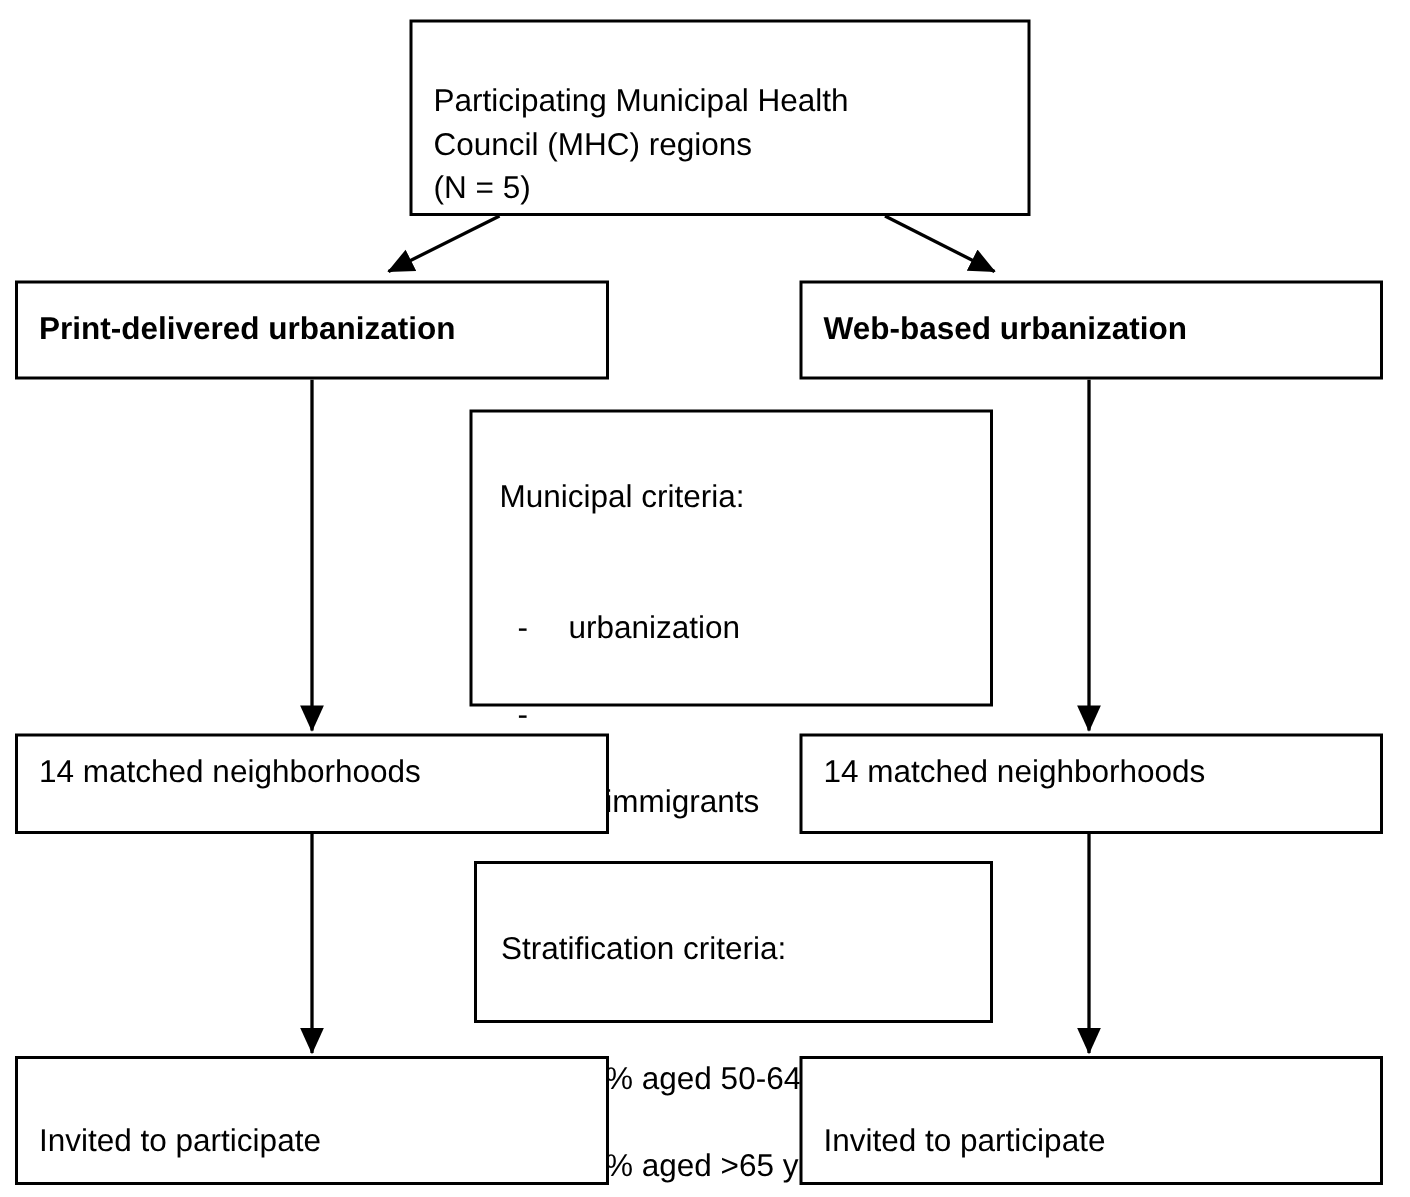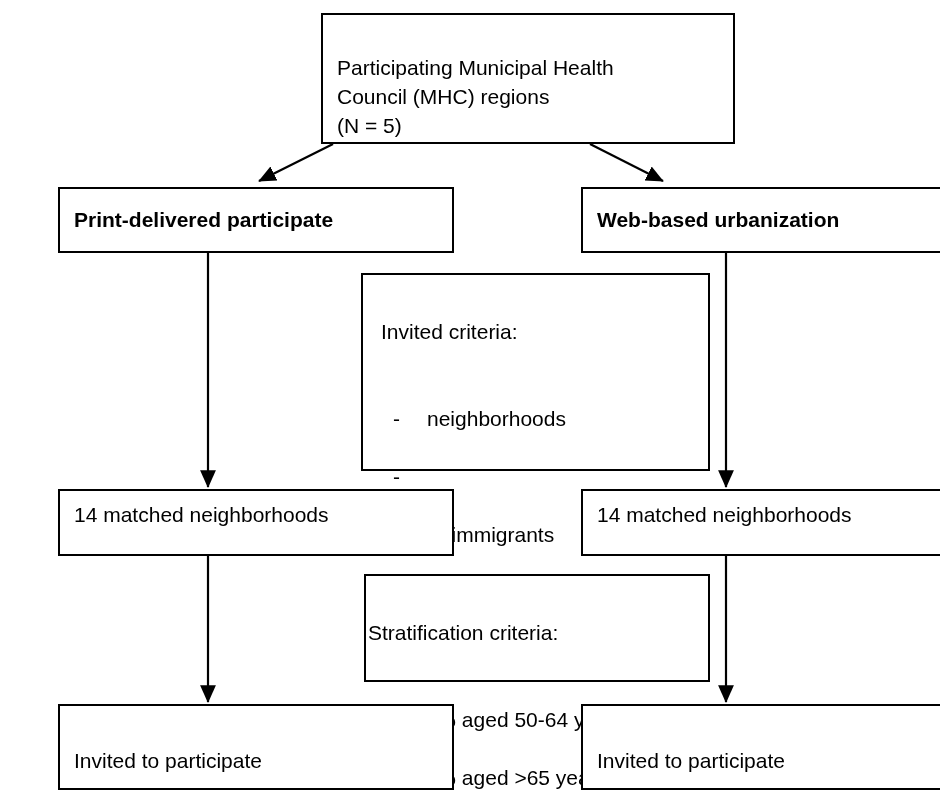--- a/index.html
+++ b/index.html
@@ -19,21 +19,20 @@
   .node {
     position: absolute;
     box-sizing: border-box;
     border: 2px solid #000000;
     background: #ffffff;
     padding: 10px 14px;
     font-size: 21px;
     line-height: 1.38;
     color: #000000;
     white-space: pre-line;
-    margin-left: 48px;
   }
   .node.bold {
     font-weight: bold;
     display: flex;
     align-items: center;
   }
   .node.vcenter {
     display: flex;
   }
   .criteria-title {
@@ -91,33 +90,33 @@
     <line x1="726" y1="556" x2="726" y2="702" stroke="#000000" stroke-width="2.2" marker-end="url(#arrowhead)"></line>
   </svg>
 
   <div class="node" style="left:273px; top:13px; width:414px; height:131px;">
     <span>Participating Municipal Health
 Council (MHC) regions
 (N = 5)</span>
   </div>
 
   <div class="node bold" style="left:10px; top:187px; width:396px; height:66px;">
-    <span>Print-delivered participate</span>
+    <span>Print-delivered urbanization</span>
   </div>
 
   <div class="node bold" style="left:533px; top:187px; width:389px; height:66px;">
     <span>Web-based urbanization</span>
   </div>
 
   <div class="node" style="left:313px; top:273px; width:349px; height:198px; padding:14px 18px;">
-    <span class="criteria-title">Invited criteria:</span>
+    <span class="criteria-title">Municipal criteria:</span>
     <ul class="criteria-list">
       <li>
         <span class="dash">-</span>
-        <span>neighborhoods</span>
+        <span>urbanization</span>
       </li>
       <li>
         <span class="dash">-</span>
       </li>
       <li>
         <span class="dash">-</span>
         <span>% immigrants</span>
       </li>
       <li>
         <span class="dash">-</span>
@@ -131,21 +130,21 @@
   </div>
 
   <div class="node vcenter" style="left:10px; top:489px; width:396px; height:67px;">
     <span>14 matched neighborhoods</span>
   </div>
 
   <div class="node vcenter" style="left:533px; top:489px; width:389px; height:67px;">
     <span>14 matched neighborhoods</span>
   </div>
 
-  <div class="node" style="left:316px; top:574px; width:346px; height:108px; padding:14px 2px;">
+  <div class="node" style="left:316px; top:574px; width:346px; height:108px; padding:14px 16px;">
     <span class="criteria-title">Stratification criteria:</span>
     <ul class="criteria-list">
       <li>
         <span class="dash">-</span>
         <span>50% aged 50-64 years</span>
       </li>
       <li>
         <span class="dash">-</span>
         <span>50% aged &gt;65 years</span>
       </li>

